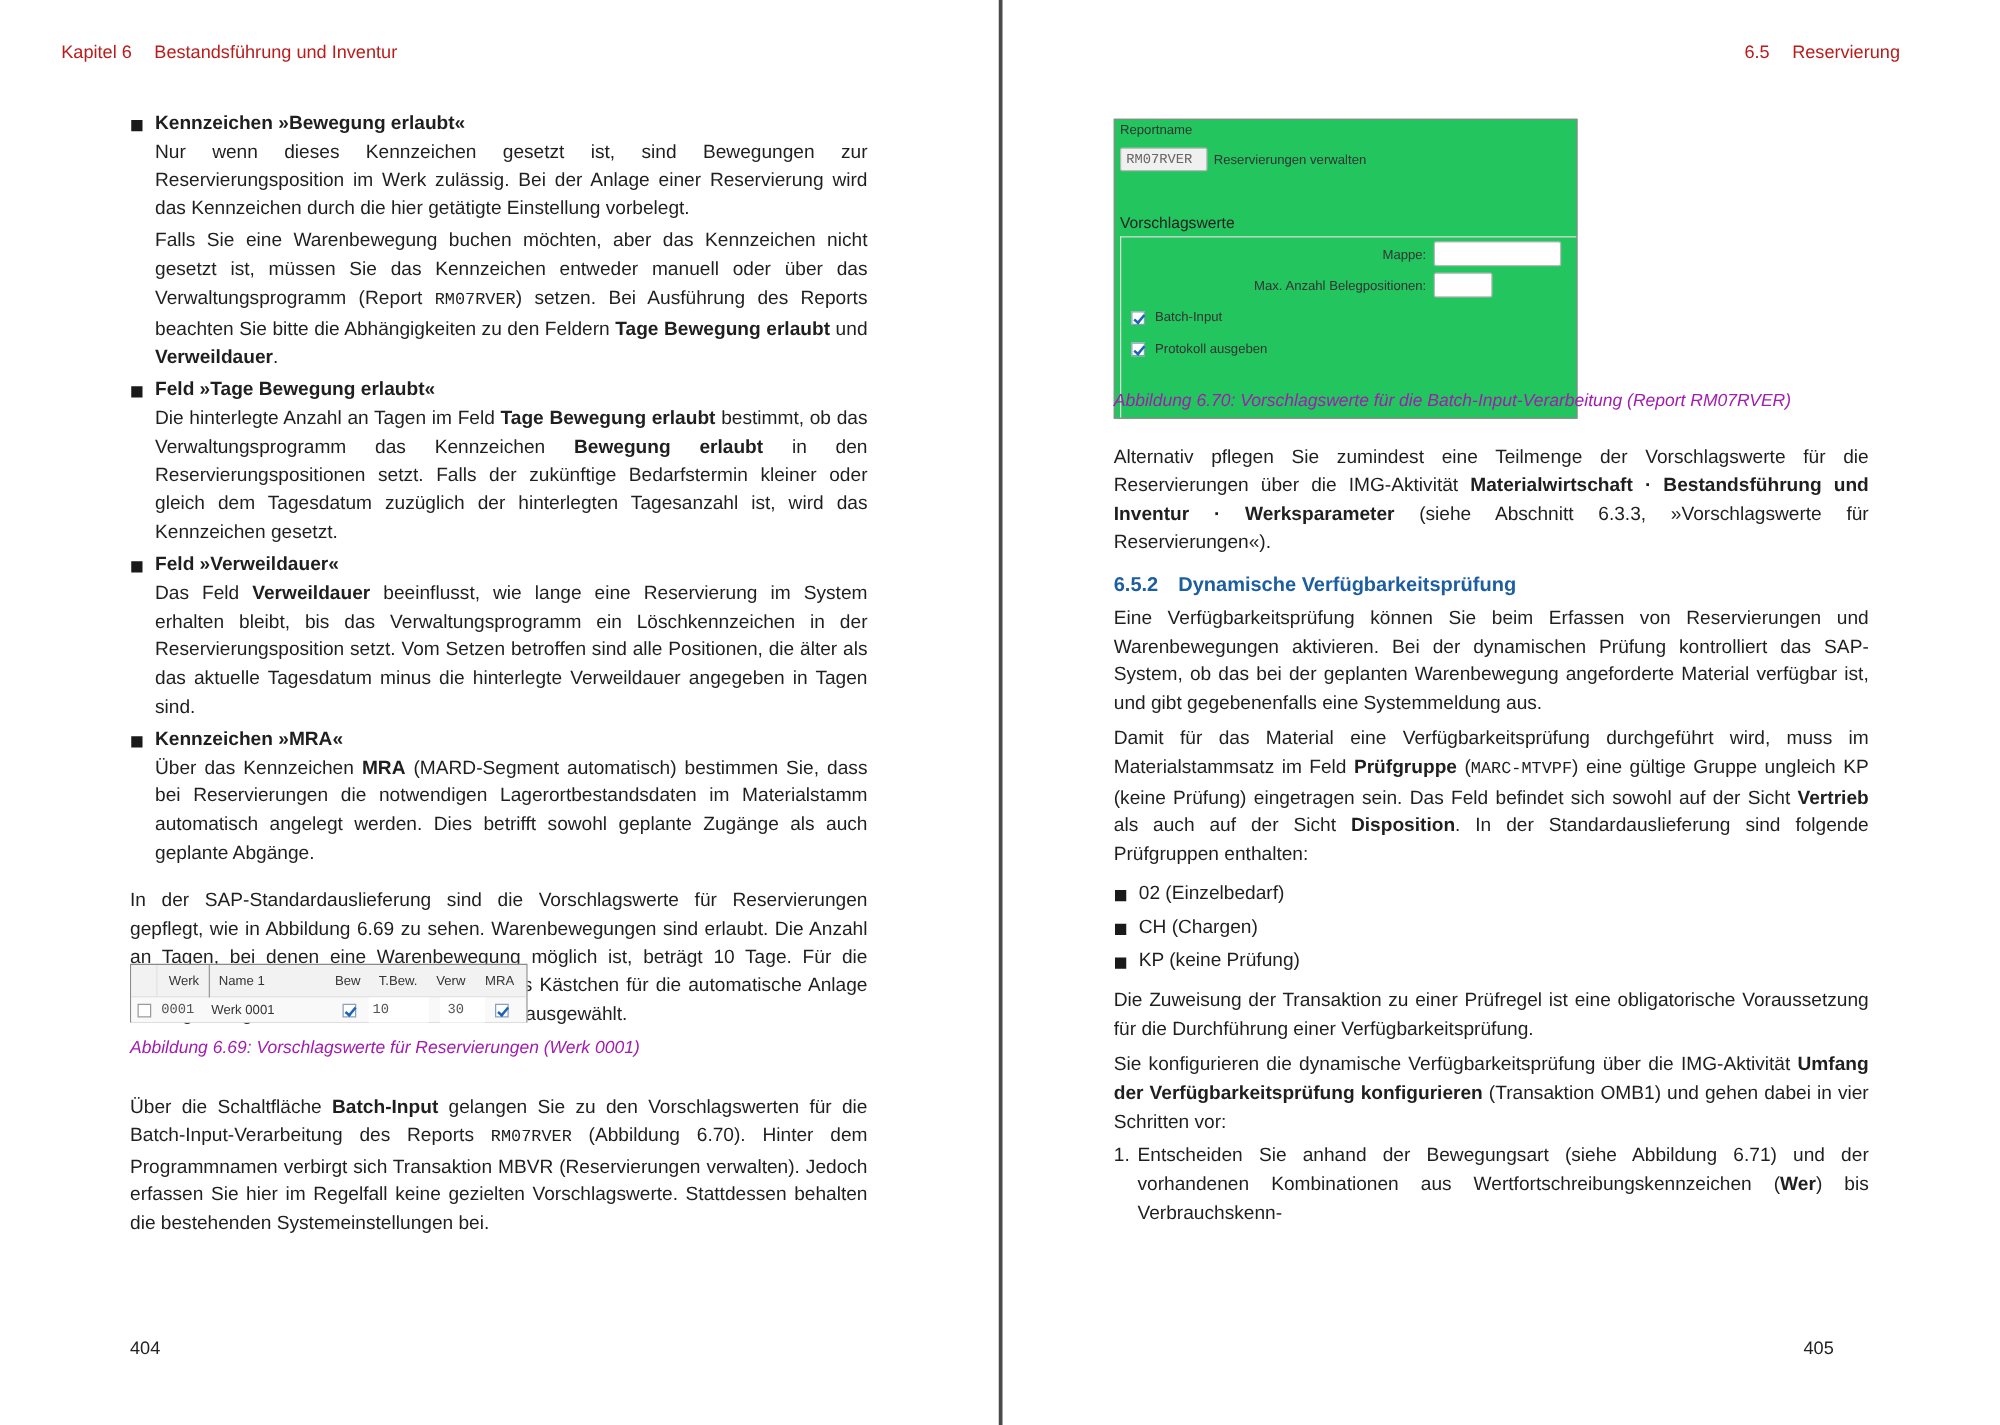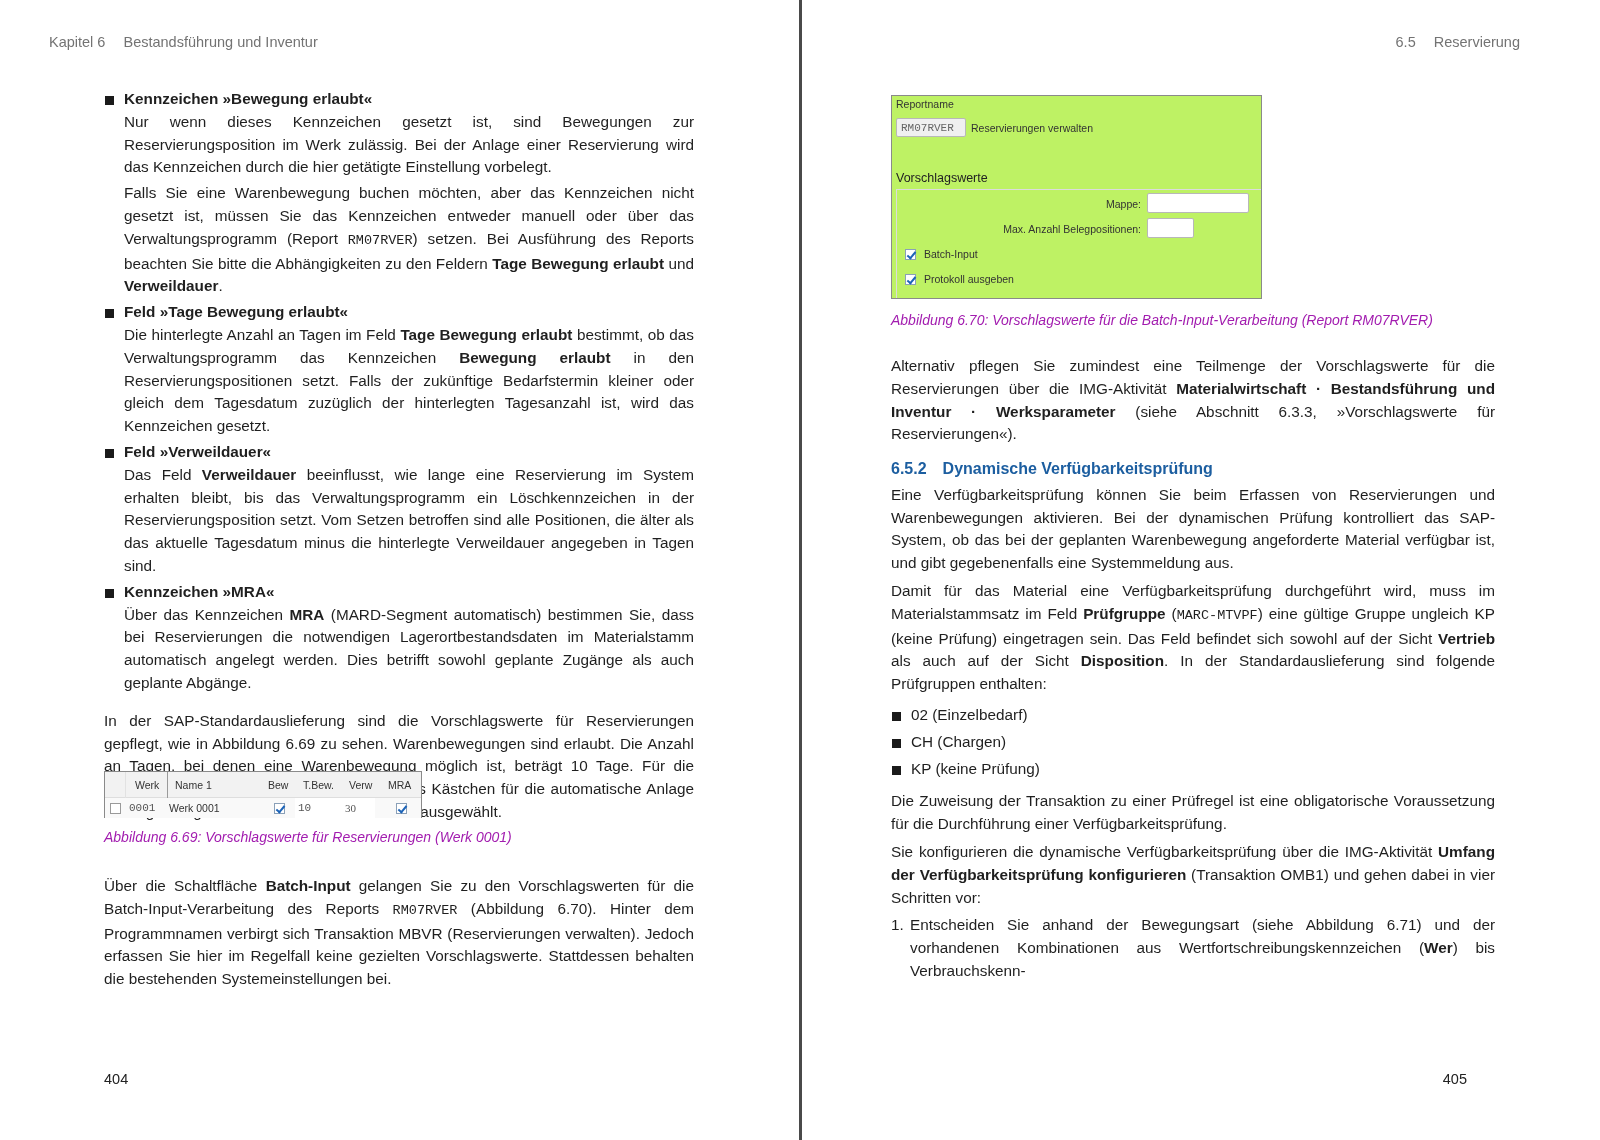--- a/index.html
+++ b/index.html
@@ -4,21 +4,21 @@
 <style>
   * { box-sizing: border-box; margin: 0; padding: 0; }
   html, body { width: 1600px; height: 1140px; background: #ffffff; overflow: hidden; }
   body { position: relative; font-family: "Liberation Sans", "DejaVu Sans", sans-serif; color: #1a1a1a; }
 
   .page { position: absolute; top: 0; height: 1140px; }
   .page-left { left: 0; width: 800px; }
   .page-right { left: 803px; width: 797px; }
   .divider { position: absolute; left: 799px; top: 0; width: 3px; height: 1140px; background: #4a4a4a; }
 
-  .running-head { position: absolute; top: 34px; font-size: 14.5px; color: #737373; white-space: nowrap; }
+  .running-head { position: absolute; top: 34px; font-size: 14.5px; color: #b91c1c; white-space: nowrap; }
   .running-head .num { margin-right: 14px; }
   .page-left .running-head { left: 49px; }
   .page-right .running-head { right: 80px; }
 
   .folio { position: absolute; top: 1071px; font-size: 14.5px; color: #222; }
   .page-left .folio { left: 104px; }
   .page-right .folio { right: 133px; }
 
   .body-text { position: absolute; font-size: 15.3px; line-height: 22.8px; color: #1f1f1f; text-align: justify; }
   .page-left .body-text { left: 104px; width: 590px; }
@@ -44,21 +44,21 @@
   .sap-table .hdr .cell { height: 26px; }
   .sap-table .row .cell { height: 20px; }
   .sap-table .vline { position: absolute; top: 0; bottom: 0; width: 1px; background: #9a9a9a; }
   .sap-table .white { background: #ffffff; }
   .chk { width: 11px; height: 11px; border: 1px solid #8aa0b8; background: #fff; position: relative; display: inline-block; }
   .chk.checked::after { content: ""; position: absolute; left: 3px; top: 0px; width: 3px; height: 7px; border: solid #1d64b8; border-width: 0 2px 2px 0; transform: rotate(40deg); }
   .chk.plain { border-color: #9a9a9a; }
   .mono-sm { font-family: "Liberation Mono", "DejaVu Sans Mono", monospace; font-size: 11px; color: #555; }
 
   
-  .sap-form { position: absolute; left: 88px; top: 95px; width: 371px; height: 204px; border: 1px solid #8a8a8a; background: #bef264; font-size: 10.5px; color: #333; }
+  .sap-form { position: absolute; left: 88px; top: 95px; width: 371px; height: 240px; border: 1px solid #8a8a8a; background: #22c55e; font-size: 10.5px; color: #333; }
   .sap-form .lbl { position: absolute; }
   .sap-form .input { position: absolute; border: 1px solid #b8b8b8; background: #fff; border-radius: 2px; }
   .sap-form .input.ro { background: #f0f0f0; color: #666; font-family: "Liberation Mono", "DejaVu Sans Mono", monospace; font-size: 11px; display: flex; align-items: center; padding-left: 4px; }
   .sap-form .group-title { position: absolute; left: 4px; top: 75px; font-size: 12.5px; color: #222; }
   .sap-form .group-line { position: absolute; left: 4px; right: 0; top: 93px; height: 1px; background: #dcdcdc; }
   .sap-form .group-vline { position: absolute; left: 4px; top: 93px; bottom: 0; width: 1px; background: #dcdcdc; }
   .sap-form .cbrow { position: absolute; left: 13px; display: flex; align-items: center; gap: 8px; }
 </style>
 </head>
 <body>
@@ -109,21 +109,21 @@
     <div class="row">
       <div class="cell" style="left:5px;">
           <span class="chk plain"></span>
         </div>
       <div class="cell mono-sm" style="left:24px;">0001</div>
       <div class="cell" style="left:64px;">Werk 0001</div>
       <div class="cell" style="left:169px;">
           <span class="chk checked"></span>
         </div>
       <div class="cell white mono-sm" style="left:190px; width:48px; padding-left:3px;">10</div>
-      <div class="cell white mono-sm" style="left:234px; width:36px; padding-left:6px;font-family:Liberation Serif, serif;">30</div>
+      <div class="cell white mono-sm" style="left:247px; width:36px; padding-left:6px;">30</div>
       <div class="cell" style="left:291px;">
           <span class="chk checked"></span>
         </div>
     </div>
   </div>
 
   <div class="body-text caption" style="top:826px;">Abbildung 6.69:  Vorschlagswerte für Reservierungen (Werk 0001)</div>
 
   <div class="body-text" style="top:875px;"><span>Über die Schaltfläche </span><b>Batch-Input</b><span> gelangen Sie zu den Vorschlagswerten für die Batch-Input-Verarbeitung des Reports </span><span class="mono">RM07RVER</span><span> (Abbildung 6.70). Hinter dem Programmnamen verbirgt sich Transaktion MBVR (Reservierungen verwalten). Jedoch erfassen Sie hier im Regelfall keine gezielten Vorschlagswerte. Stattdessen behalten die bestehenden Systemeinstellungen bei.</span></div>
 

